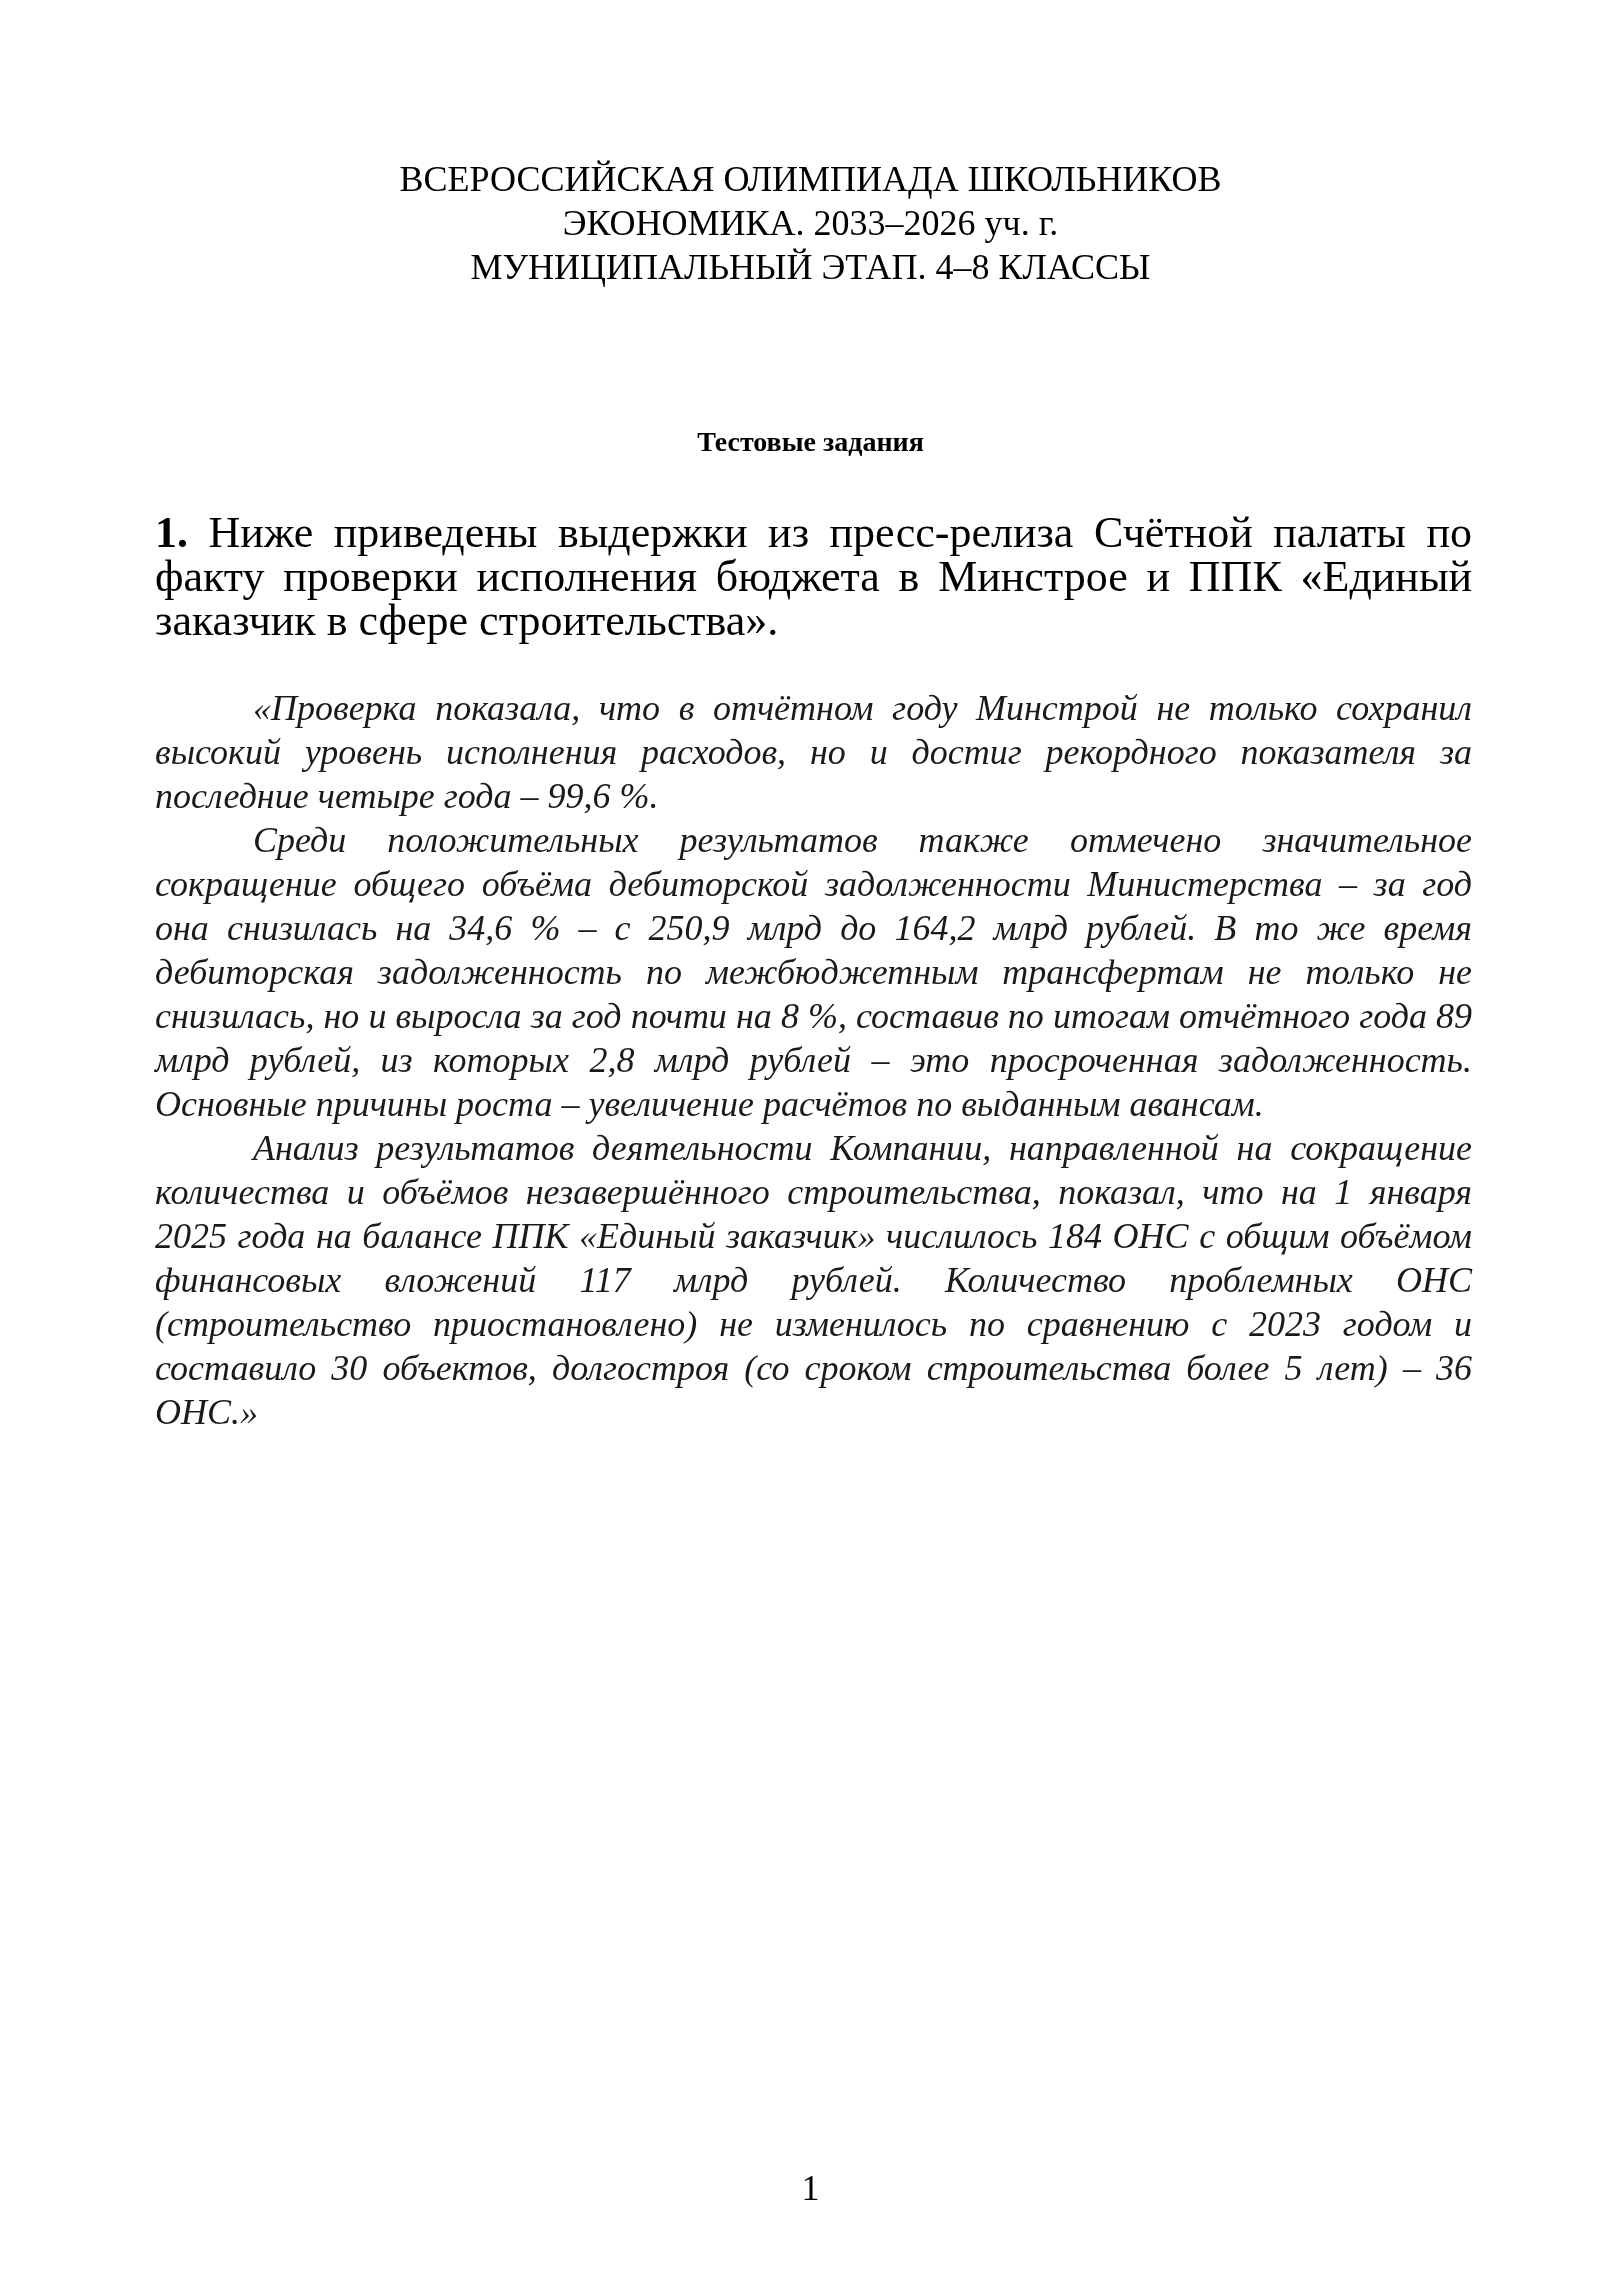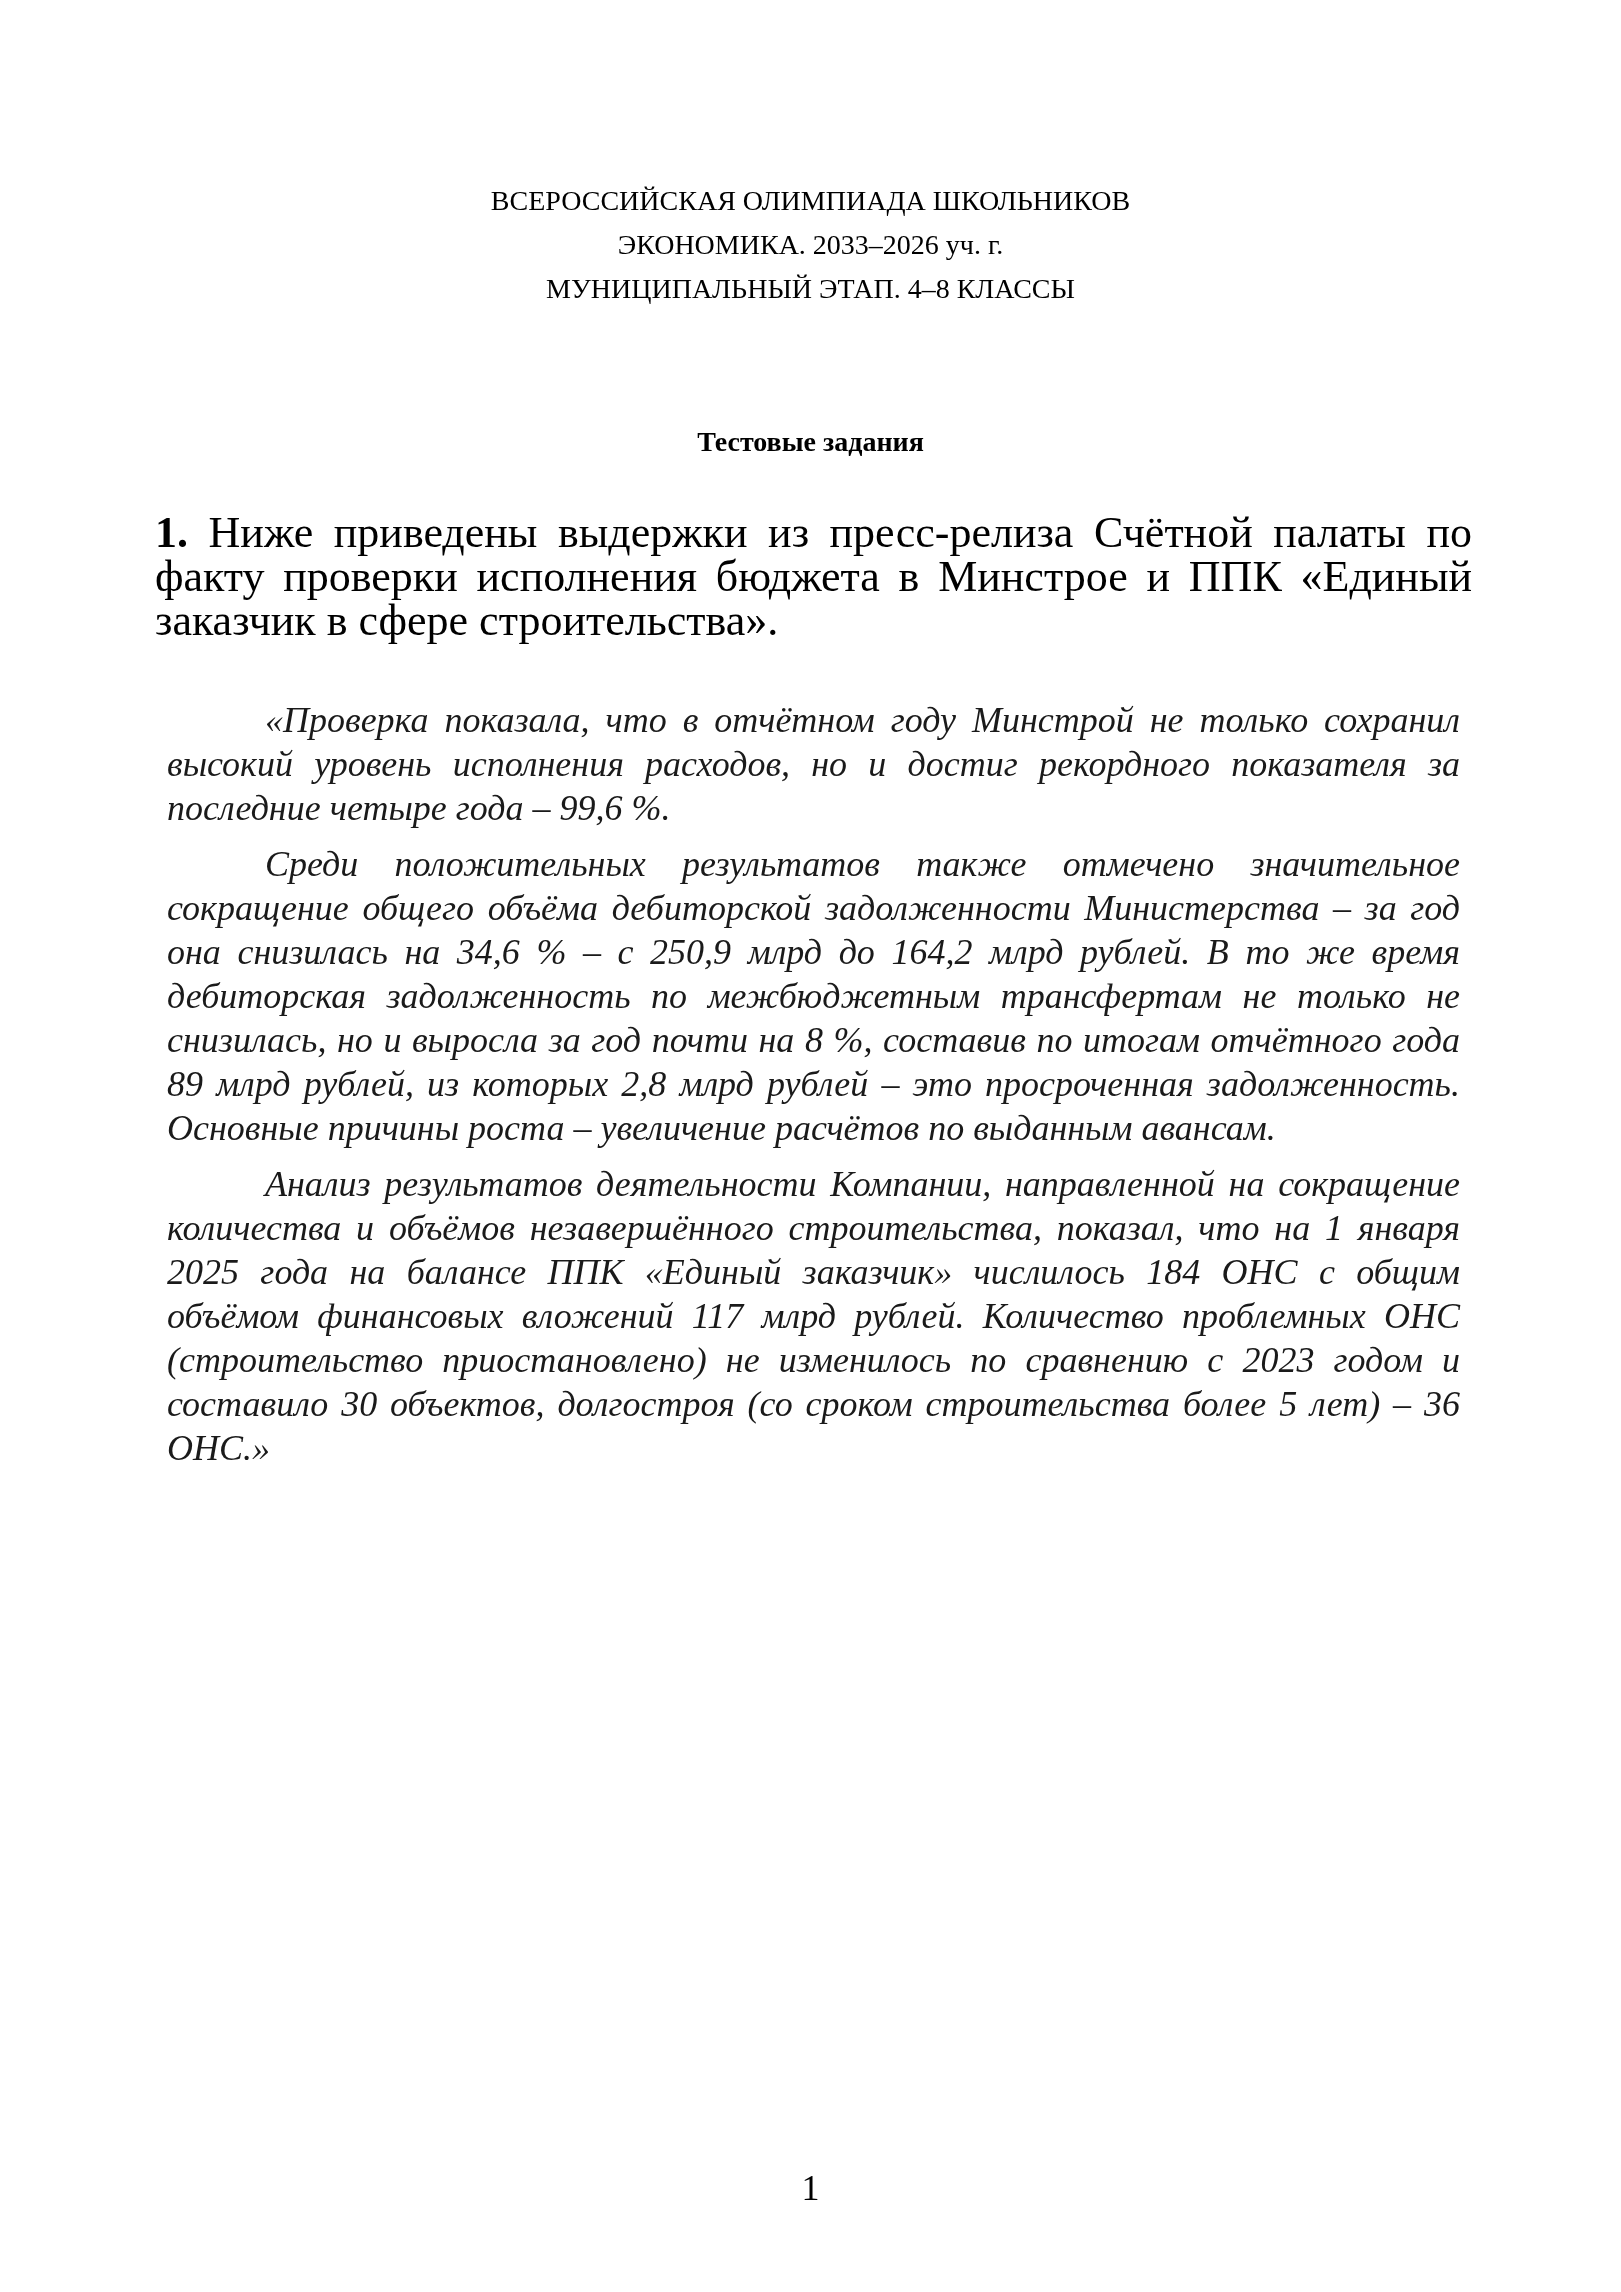--- a/index.html
+++ b/index.html
@@ -21,23 +21,22 @@
       top: 0;
       width: 1621px;
       height: 2293px;
     }
     .header {
       position: absolute;
       top: 157px;
       left: 0;
       width: 1621px;
       text-align: center;
-      font-size: 28px;
+      font-size: 36px;
       line-height: 44px;
-      margin-top: 22px;
     }
     .header div { white-space: nowrap; }
     .max-score {
       position: absolute;
       top: 338px;
       left: 0;
       width: 1621px;
       text-align: center;
       font-size: 36px;
       font-weight: bold;
@@ -68,21 +67,21 @@
       top: 686px;
       left: 155px;
       width: 1317px;
       font-size: 36px;
       line-height: 44px;
       font-style: italic;
       text-align: justify;
       color: #1a1a1a;
     }
     .quote p {
-      margin: 12px;
+      margin: 0;
       text-indent: 98px;
     }
     .page-number {
       position: absolute;
       top: 2166px;
       left: 0;
       width: 1621px;
       text-align: center;
       font-size: 36px;
       line-height: 44px;

